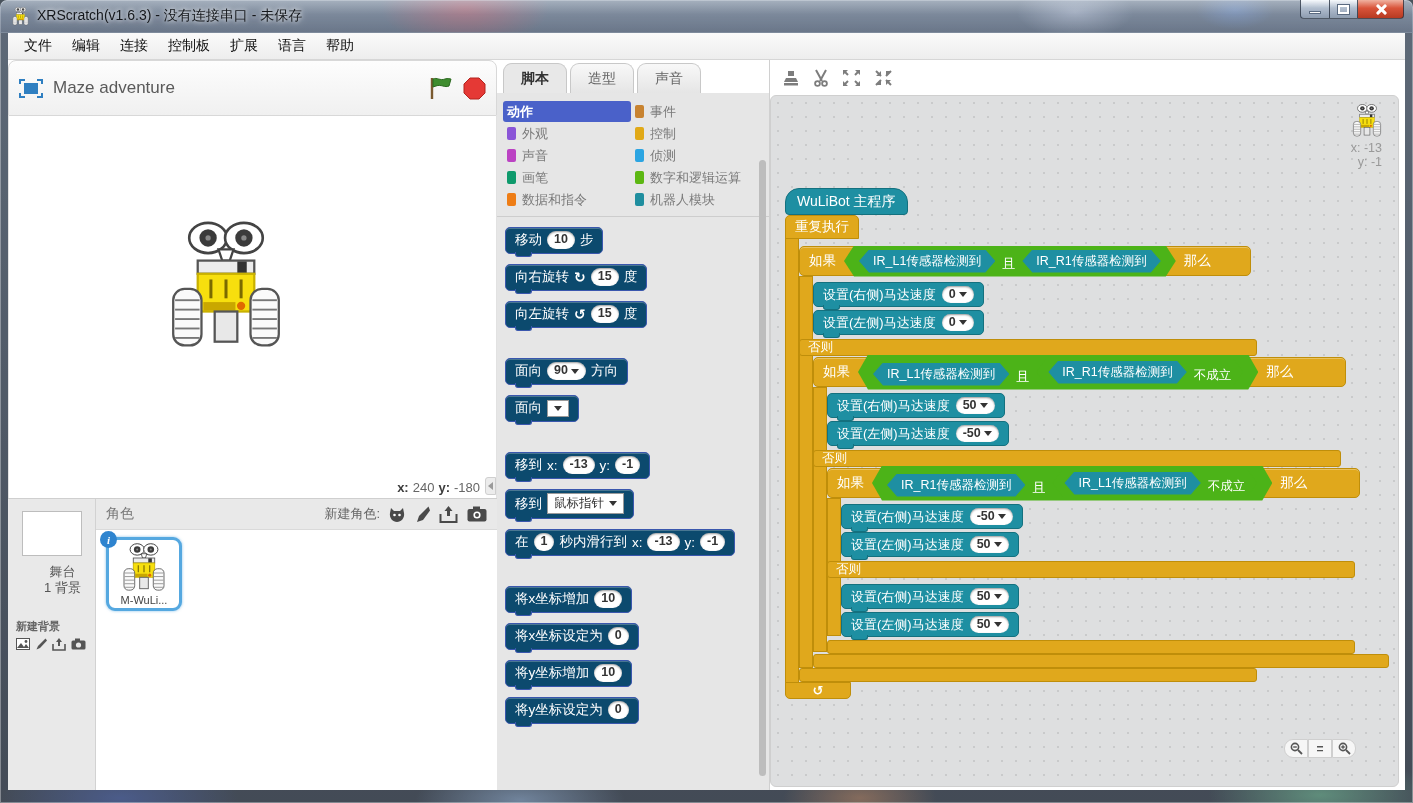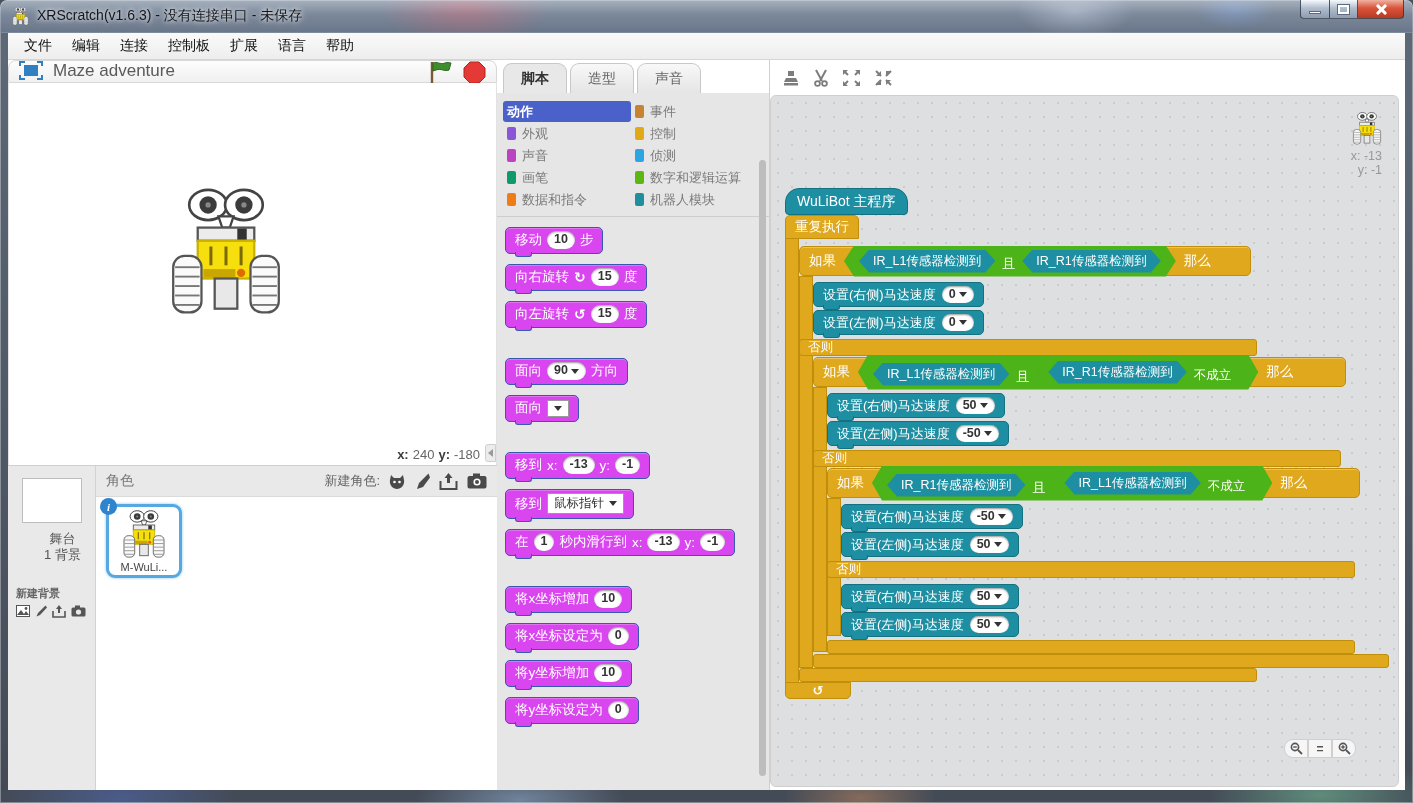--- a/index.html
+++ b/index.html
@@ -43,22 +43,22 @@
   .client { position:absolute; left:8px; right:8px; top:33px; bottom:13px;
     background:#fff; display:flex; flex-direction:column; }
   .menubar { height:27px; background:linear-gradient(#fafafa,#ededed);
     border-bottom:1px solid #d6d6d6; display:flex; align-items:center; padding-left:6px; }
   .menu-item { padding:18px 10px; font-size:14px; color:#101010; cursor:default; }
 
   .main { flex:1; display:flex; min-height:0; }
 
   
   .left-col { width:489px; display:flex; flex-direction:column; min-height:0; }
-  .stage-header { height:23px; background:linear-gradient(#fdfdfd,#f0f0f0);
-    border:1px solid #d8d8d8; border-radius:8px 8px 0 0; display:flex; 
+  .stage-header { height:56px; background:linear-gradient(#fdfdfd,#f0f0f0);
+    border:1px solid #d8d8d8; border-radius:8px 8px 0 0; display:flex; align-items:center;
     padding:0 10px; gap:10px; }
   .stage-title { flex:1; font-size:17px; color:#5a5a5a; }
   .stage-view { height:360px; background:#fff; border-left:1px solid #e2e2e2;
     border-right:1px solid #e2e2e2; position:relative; }
   .robot-stage { position:absolute; left:158px; top:105px; width:118px; height:132px; }
   .coords-bar { height:22px; position:relative; background:#fff; border-left:1px solid #e2e2e2;
     border-right:1px solid #e2e2e2; font-size:13px; color:#666;
     display:flex; justify-content:flex-end; align-items:center; gap:4px; padding-right:16px; }
   .coords-bar b { color:#3c3c3c; }
   .collapse-tab { position:absolute; right:0; top:1px; width:11px; height:18px;
@@ -101,21 +101,21 @@
     background:linear-gradient(#f8f8f8,#e5e5e5); }
   .tab.active { background:#e8e8e8; color:#333; font-weight:bold; }
   .cat-grid { display:flex; padding:8px 0 6px 6px; border-bottom:1px solid #cdcdcd; background:#e6e6e6;}
   .cat-col { width:128px; display:flex; flex-direction:column; gap:1px; }
   .cat-item { display:flex; align-items:center; gap:6px; height:21px; padding:0 4px; font-size:13px; color:#7a7a7a; border-radius:3px; }
   .cat-item.selected { color:#fff; font-weight:bold; }
   .swatch { width:9px; height:13px; border-radius:2px; flex:0 0 auto; }
   .blocks-list { flex:1; padding:10px 0 0 8px; overflow:hidden; }
 
   .blk { position:relative; display:inline-flex; align-items:center; gap:5px;
-    background:#d946ef; border:1px solid #3a57ae; border-radius:5px; color:#fff;
+    background:#0c4a6e; border:1px solid #3a57ae; border-radius:5px; color:#fff;
     font-size:13.5px; padding:3px 9px 4px; box-shadow:inset 0 1px 0 rgba(255,255,255,.25);
     white-space:nowrap; }
   .blk::after { content:""; position:absolute; left:9px; bottom:-4px; width:15px; height:4px;
     background:inherit; border:1px solid #3a57ae; border-top:none; border-radius:0 0 3px 3px; }
   .blk-row { margin-bottom:10px; }
   .blk-row.gap { margin-bottom:30px; }
   .oval { background:#fff; color:#333; border-radius:11px; padding:1px 7px; min-width:20px;
     text-align:center; font-size:12.5px; font-weight:bold; line-height:1.25;
     box-shadow:inset 0 1px 2px rgba(0,0,0,.4); display:inline-flex; align-items:center; justify-content:center; gap:3px; }
   .dd-tri { width:0; height:0; border-left:4px solid transparent; border-right:4px solid transparent;
@@ -149,21 +149,21 @@
   .hex { display:inline-flex; align-items:flex-end; gap:7px; padding:4px 15px; color:#fff; font-size:13px;
     clip-path:polygon(10px 0,calc(100% - 10px) 0,100% 50%,calc(100% - 10px) 100%,10px 100%,0 50%); }
   .hex.green { background:#4cb318; }
   .hex.teal  { background:#1e8fa2; padding:3px 14px; }
   .hex .hex { font-size:12.5px; }
   .sblk { position:absolute; display:inline-flex; align-items:center; gap:6px;
     background:#1e8fa2; border:1px solid #14717f; border-radius:5px; color:#fff;
     font-size:13px; height:25px; padding:0 9px; white-space:nowrap; }
   .sblk::after { content:""; position:absolute; left:9px; bottom:-4px; width:15px; height:4px;
     background:#1e8fa2; border:1px solid #14717f; border-top:none; border-radius:0 0 3px 3px; }
-  .sprite-info { position:absolute; right:16px; top:16px; text-align:right; color:#999; font-size:12.5px; }
+  .sprite-info { position:absolute; right:16px; top:8px; text-align:right; color:#999; font-size:12.5px; }
   .sprite-info .robot-svg { width:30px; height:34px; }
   .zoom-controls { position:absolute; right:42px; bottom:28px; display:flex; }
   .zoom-btn { width:24px; height:19px; background:#f6f6f6; border:1px solid #cfcfcf;
     display:flex; align-items:center; justify-content:center; color:#555; font-weight:bold; font-size:12px; }
   .zoom-btn:first-child { border-radius:9px 0 0 9px; }
   .zoom-btn:last-child { border-radius:0 9px 9px 0; }
   svg { display:block; }
 </style>
 </head>
 <body>

